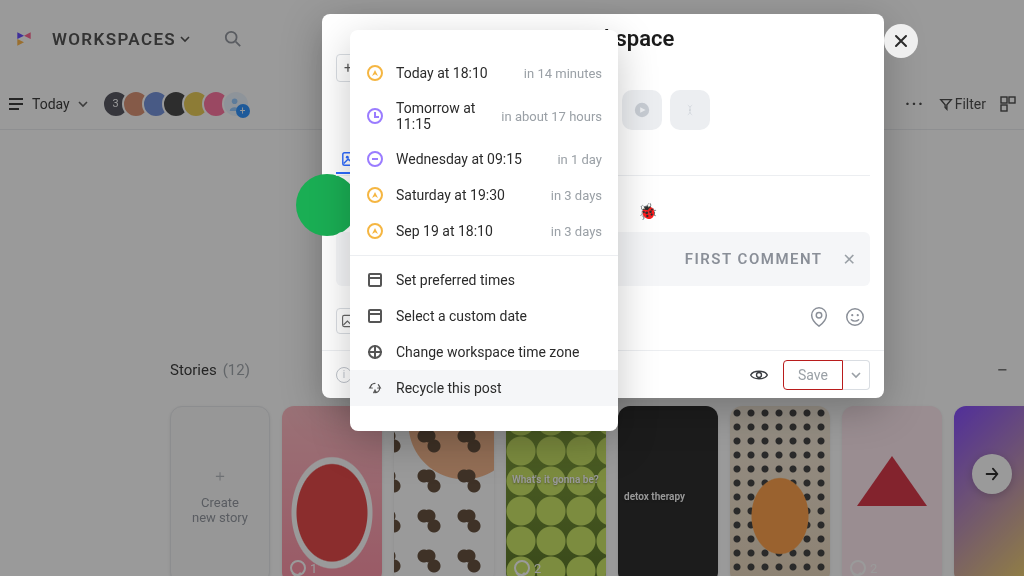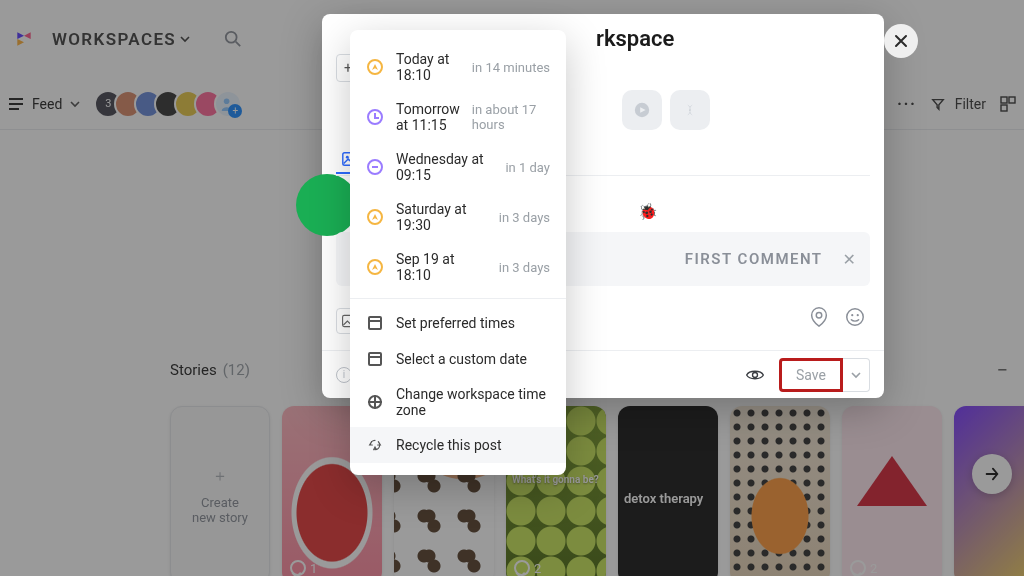--- a/index.html
+++ b/index.html
@@ -16,21 +16,21 @@
   .feed-dd{ display:flex; align-items:center; gap:8px; color:#2b2b2b; font-size:14px;}
   .feed-dd .ficons{width:16px;height:16px;display:inline-block;}
   .avastack{display:flex;align-items:center;}
   .ava{width:28px;height:28px;border-radius:50%; border:2px solid #fff; margin-left:-8px; display:flex;align-items:center;justify-content:center;font-size:11px;color:#fff;}
   .ava:first-child{margin-left:0;}
   .addava{background:#eaf4ff;border:2px solid #fff;color:#1e8bff;position:relative;}
   .addava::after{content:"+";position:absolute;right:-2px;bottom:-2px;width:14px;height:14px;border-radius:50%;background:#1e8bff;color:#fff;font-size:10px;line-height:14px;text-align:center;}
   .spacer{flex:1;}
   .rightctrls{display:flex;align-items:center;gap:14px;color:#3d3d3d;font-size:14px;}
   .rightctrls .dots{letter-spacing:2px;font-weight:900;}
-  .filt{display:flex;align-items:center;gap:10px;}
+  .filt{display:flex;align-items:center;gap:2px;}
 
   .page-body{ padding:18px 0 0 0;}
 
   .stories-hdr{padding:0 0 0 170px; font-size:15px; color:#2b2b2b; display:flex; align-items:center; gap:6px;}
   .stories-hdr .cnt{color:#9aa0a6;}
   .stories-hdr .collapse{margin-left:auto;margin-right:16px;font-size:20px;color:#666;}
   .stories-row{ position:relative; margin-top:24px; padding-left:170px; display:flex; gap:12px;}
   .story{width:100px;height:178px;border-radius:12px; background:#ddd; position:relative; flex:0 0 100px; overflow:hidden; box-shadow:0 1px 3px rgba(0,0,0,.1);}
   .story.create{background:#fafafa;border:1px solid #e6e8eb; display:flex;flex-direction:column;align-items:center;justify-content:center;color:#8a8f98;font-size:13px;gap:8px;text-align:center;}
   .story.create .plus{font-size:16px;color:#b0b4bb;}
@@ -87,25 +87,25 @@
   .attachrow .first{margin-left:auto;font-size:15px;letter-spacing:.1em;color:#8a8f98;font-weight:600;}
   .attachrow .x{color:#9aa0a6;font-size:16px;margin-left:10px;}
   .mediatoggle{position:absolute;left:14px;top:294px;width:26px;height:26px;border:1px solid #d9dde2;border-radius:4px;display:flex;align-items:center;justify-content:center;color:#666;}
   .pin-emoji{position:absolute;right:18px;top:292px;display:flex;gap:14px;color:#8a8f98;}
 
   .footer{position:absolute;left:0;right:0;bottom:0;height:48px;border-top:1px solid #eceef1;display:flex;align-items:center;padding:0 14px;}
   .footer .sel{display:flex;align-items:center;gap:8px;color:#9aa0a6;font-size:14px;}
   .footer .sel .info{width:16px;height:16px;border:1.5px solid #bfc4cb;border-radius:50%;display:flex;align-items:center;justify-content:center;font-size:10px;color:#bfc4cb;}
   .footer .eye{margin-left:auto;color:#3a3d42;}
   .footer .savegrp{margin-left:14px;display:flex;}
-  .footer .savebtn{border:3px solid #b91c1c;background:#fff;color:#9aa0a6;font-size:14px;padding:6px 14px;border-radius:4px 0 0 4px;}
+  .footer .savebtn{border:1px solid #b91c1c;background:#fff;color:#9aa0a6;font-size:14px;padding:6px 14px;border-radius:4px 0 0 4px;}
   .footer .savecaret{border:1px solid #d9dde2;border-left:none;background:#fff;color:#9aa0a6;padding:6px 8px;border-radius:0 4px 4px 0;}
 
   
-  .dd{position:absolute;left:350px;top:30px;width:216px;background:#fff;border-radius:8px;z-index:8;box-shadow:0 12px 40px rgba(0,0,0,.22);padding:12px 0;}
+  .dd{position:absolute;left:350px;top:30px;width:268px;background:#fff;border-radius:8px;z-index:8;box-shadow:0 12px 40px rgba(0,0,0,.22);padding:25px 0;}
   .dd .row{display:flex;align-items:center;gap:12px;padding:9px 16px;font-size:14px;color:#2b2b2b;}
   .dd .row.hover{background:#f5f6f8;}
   .dd .row .ic{width:18px;height:18px;flex:0 0 18px;display:flex;align-items:center;justify-content:center;}
   .dd .row .lbl{flex:1;}
   .dd .row .meta{color:#9aa0a6;font-size:13px;}
   .dd hr{border:none;border-top:1px solid #eceef1;margin:6px 0;}
 
   
   .i-clock{width:16px;height:16px;border:2px solid;border-radius:50%;position:relative;}
   .i-clock::before{content:"";position:absolute;left:5px;top:2px;width:2px;height:5px;background:currentColor;}
@@ -153,21 +153,21 @@
 
 <div class="subbar">
   <div class="feed-dd">
     <span class="ficons">
       <svg width="16" height="16" viewBox="0 0 16 16">
           <rect x="1" y="2" width="14" height="2" fill="#2b2b2b"></rect>
           <rect x="1" y="7" width="14" height="2" fill="#2b2b2b"></rect>
           <rect x="1" y="12" width="10" height="2" fill="#2b2b2b"></rect>
         </svg>
     </span>
-    <span>Feed</span>
+    <span>Today</span>
     <span>
       <svg width="10" height="10" viewBox="0 0 10 10">
           <path d="M1 3 L5 7 L9 3" stroke="#555" stroke-width="1.6" fill="none"></path>
         </svg>
     </span>
   </div>
   <div class="avastack">
     <div class="ava" style="background:#4a4a55">
         <span>3</span>
       </div>
@@ -224,21 +224,21 @@
     </div>
     <div class="story s2"></div>
     <div class="story s3">
       <div class="cap">What's it gonna be?</div>
       <div class="badge">
           <span class="bub"></span>
           <span>2</span>
         </div>
     </div>
     <div class="story s4">
-      <div class="cap" style="top:48%;font-size:13px;">detox therapy</div>
+      <div class="cap" style="top:48%;font-size:10px;">detox therapy</div>
     </div>
     <div class="story s5"></div>
     <div class="story s6">
       <div class="badge">
           <span class="bub"></span>
           <span>2</span>
         </div>
     </div>
     <div class="story s7"></div>
   </div>

